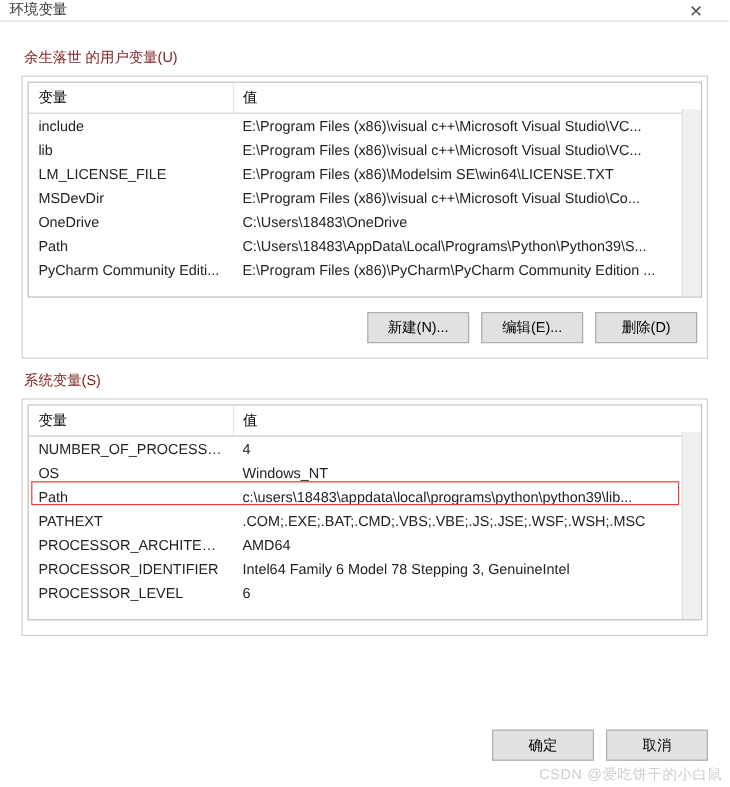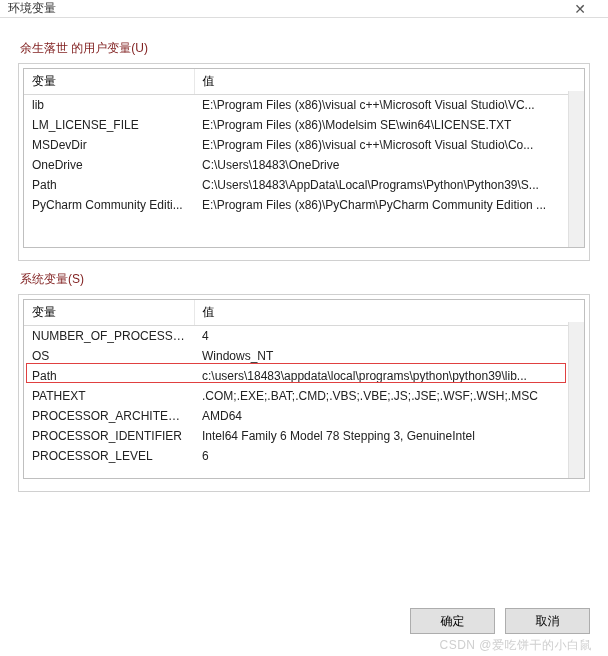--- a/index.html
+++ b/index.html
@@ -106,21 +106,21 @@
     }
     .highlight-outline {
       position: absolute;
       left: 2px; right: 18px;
       border: 1px solid #e04040;
       height: 20px;
       pointer-events: none;
     }
     .watermark {
       position: absolute;
-      right: 16px;
+      right: 6px;
       bottom: 2px;
       font-size: 12px;
       color: #cfcfcf;
       letter-spacing: 0.5px;
     }
     .row-rel { position: relative; }
   </style>
 </head>
 <body>
 
@@ -138,20 +138,24 @@
     <div class="table-wrap">
       <table class="table">
         <thead>
           <tr>
             <th>变量</th>
             <th>值</th>
           </tr>
         </thead>
         <tbody>
           <tr>
+              <td>include</td>
+              <td>E:\Program Files (x86)\visual c++\Microsoft Visual Studio\VC...</td>
+            </tr>
+          <tr>
               <td>lib</td>
               <td>E:\Program Files (x86)\visual c++\Microsoft Visual Studio\VC...</td>
             </tr>
           <tr>
               <td>LM_LICENSE_FILE</td>
               <td>E:\Program Files (x86)\Modelsim SE\win64\LICENSE.TXT</td>
             </tr>
           <tr>
               <td>MSDevDir</td>
               <td>E:\Program Files (x86)\visual c++\Microsoft Visual Studio\Co...</td>
@@ -166,20 +170,25 @@
             </tr>
           <tr>
               <td>PyCharm Community Editi...</td>
               <td>E:\Program Files (x86)\PyCharm\PyCharm Community Edition ...</td>
             </tr>
         </tbody>
       </table>
       <div class="scrollbar">
           <div class="scrollbar-thumb-area"></div>
         </div>
+    </div>
+    <div class="button-row">
+      <button class="win-button">新建(N)...</button>
+      <button class="win-button">编辑(E)...</button>
+      <button class="win-button">删除(D)</button>
     </div>
   </div>
 
   <div class="section-label">系统变量(S)</div>
   <div class="groupbox">
     <div class="table-wrap sys row-rel">
       <table class="table">
         <thead>
           <tr>
             <th>变量</th>

